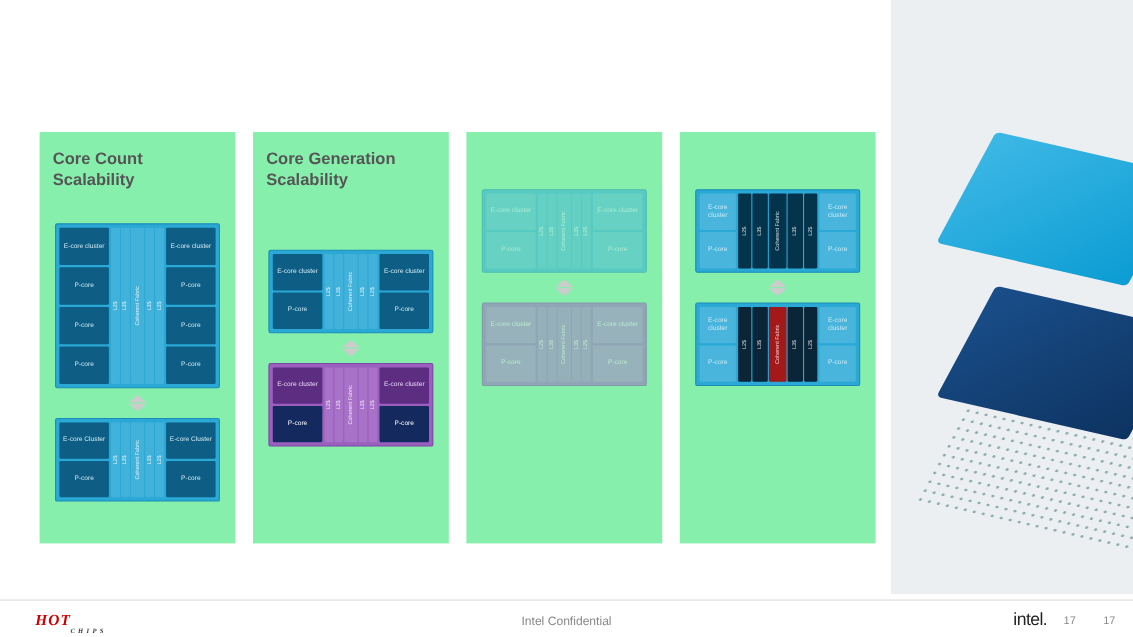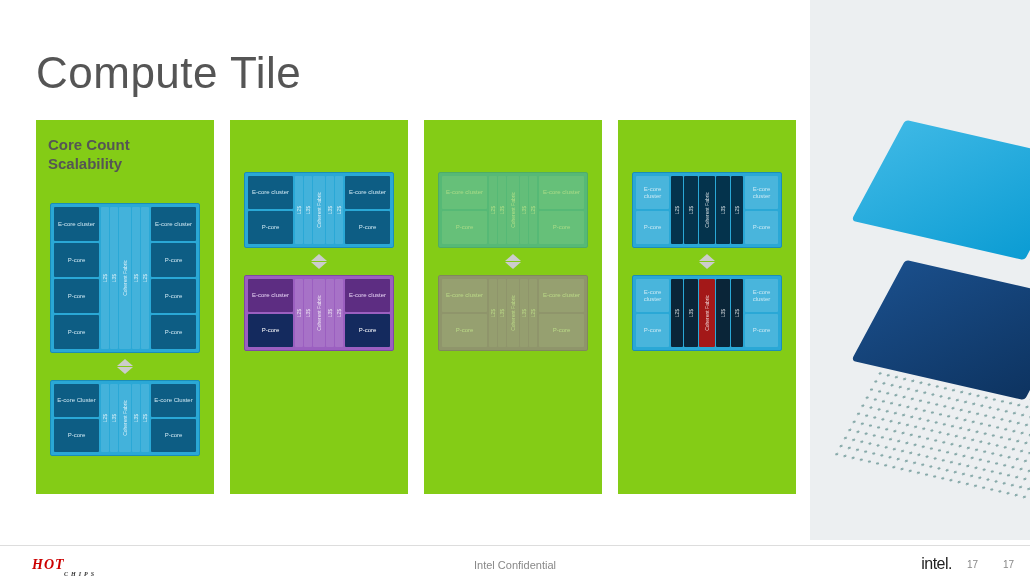--- a/index.html
+++ b/index.html
@@ -9,21 +9,21 @@
 
 .side-img { position: absolute; right: 0; top: 0; width: 220px; height: 540px; background: #eceff1; overflow: hidden; }
 .chip-top { position: absolute; width: 170px; height: 100px; background: linear-gradient(135deg,#3db8e5 0%,#0b9cd3 100%); transform: skew(-30deg,15deg) rotate(-2deg); top: 140px; left: 70px; border-radius: 4px; }
 .chip-mid { position: absolute; width: 170px; height: 100px; background: linear-gradient(135deg,#1a4e8a 0%,#0d3360 100%); transform: skew(-30deg,15deg) rotate(-2deg); top: 280px; left: 70px; border-radius: 4px; }
 .chip-bot { position: absolute; width: 200px; height: 120px; background: linear-gradient(135deg,#e0e7ec 0%,#c5d0d8 100%); transform: skew(-30deg,15deg) rotate(-2deg); top: 360px; left: 55px; border-radius: 4px;
   background-image: radial-gradient(circle, #8aa 1px, transparent 1.5px); background-size: 8px 8px; }
 
 .title { position: absolute; top: 48px; left: 36px; font-size: 44px; font-weight: 300; color: #555; letter-spacing: 0.5px; }
 
 .panels { position: absolute; top: 120px; left: 36px; display: flex; gap: 16px; }
-.panel { width: 178px; height: 374px; background: #84cc16; padding: 16px 12px 10px; }
+.panel { width: 178px; height: 374px; background: #86efac; padding: 16px 12px 10px; }
 .panel-title { font-size: 15px; font-weight: 700; color: #555; line-height: 1.25; margin-bottom: 12px; height: 55px; }
 
 .die { background: #2aa8d6; border: 1px solid #1b8db8; border-radius: 2px; display: flex; padding: 3px; gap: 2px; position: relative; }
 .die.purple { background: #9b5fc0; border-color: #7e47a4; }
 .die.faded { opacity: 0.5; }
 .col { display: flex; flex-direction: column; gap: 2px; flex: 1; }
 .midcol { display: flex; gap: 1px; align-items: stretch; }
 .block { background: #0d5d84; color: #cfe8f3; font-size: 6px; display:flex; align-items:center; justify-content:center; text-align:center; border-radius: 1px; padding: 2px 1px; line-height: 1.1; }
 .block.lt { background: rgba(255,255,255,0.15); color: rgba(255,255,255,0.7); }
 .purple .block { background: #5d2d82; color: #e7d4f5; }
@@ -54,21 +54,20 @@
 <body>
 
 <div class="slide">
 
   <div class="side-img">
     <div class="chip-bot"></div>
     <div class="chip-mid"></div>
     <div class="chip-top"></div>
   </div>
 
-  <h1 class="title">Compute Tile</h1>
 
   <div class="panels">
 
     <div class="panel">
       <div class="panel-title">Core Count Scalability</div>
       <div class="stackwrap">
         <div class="die" style="height:150px;width:150px">
           <div class="col">
             <div class="block" style="flex:1">E-core cluster</div>
             <div class="block" style="flex:1">P-core</div>
@@ -127,20 +126,21 @@
           </div>
           <div class="col">
             <div class="block" style="flex:1">E-core Cluster</div>
             <div class="block" style="flex:1">P-core</div>
           </div>
         </div>
       </div>
     </div>
 
     <div class="panel">
+      <div class="panel-title">Core Generation Scalability</div>
       <div class="stackwrap" style="margin-top:36px">
         <div class="die" style="height:76px;width:150px">
           <div class="col">
             <div class="block" style="flex:1">E-core cluster</div>
             <div class="block" style="flex:1">P-core</div>
           </div>
           <div class="midcol">
             <div class="vstrip box">
                 <span>L2$</span>
               </div>

